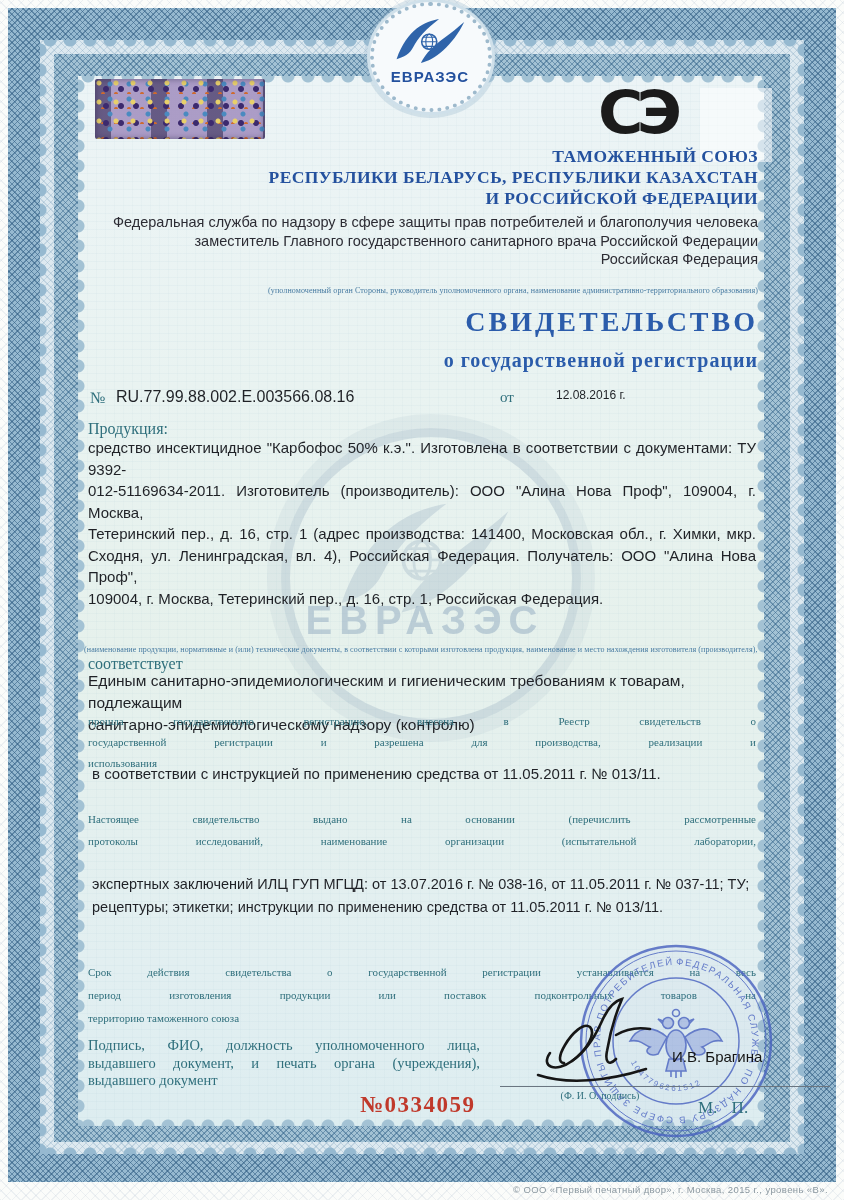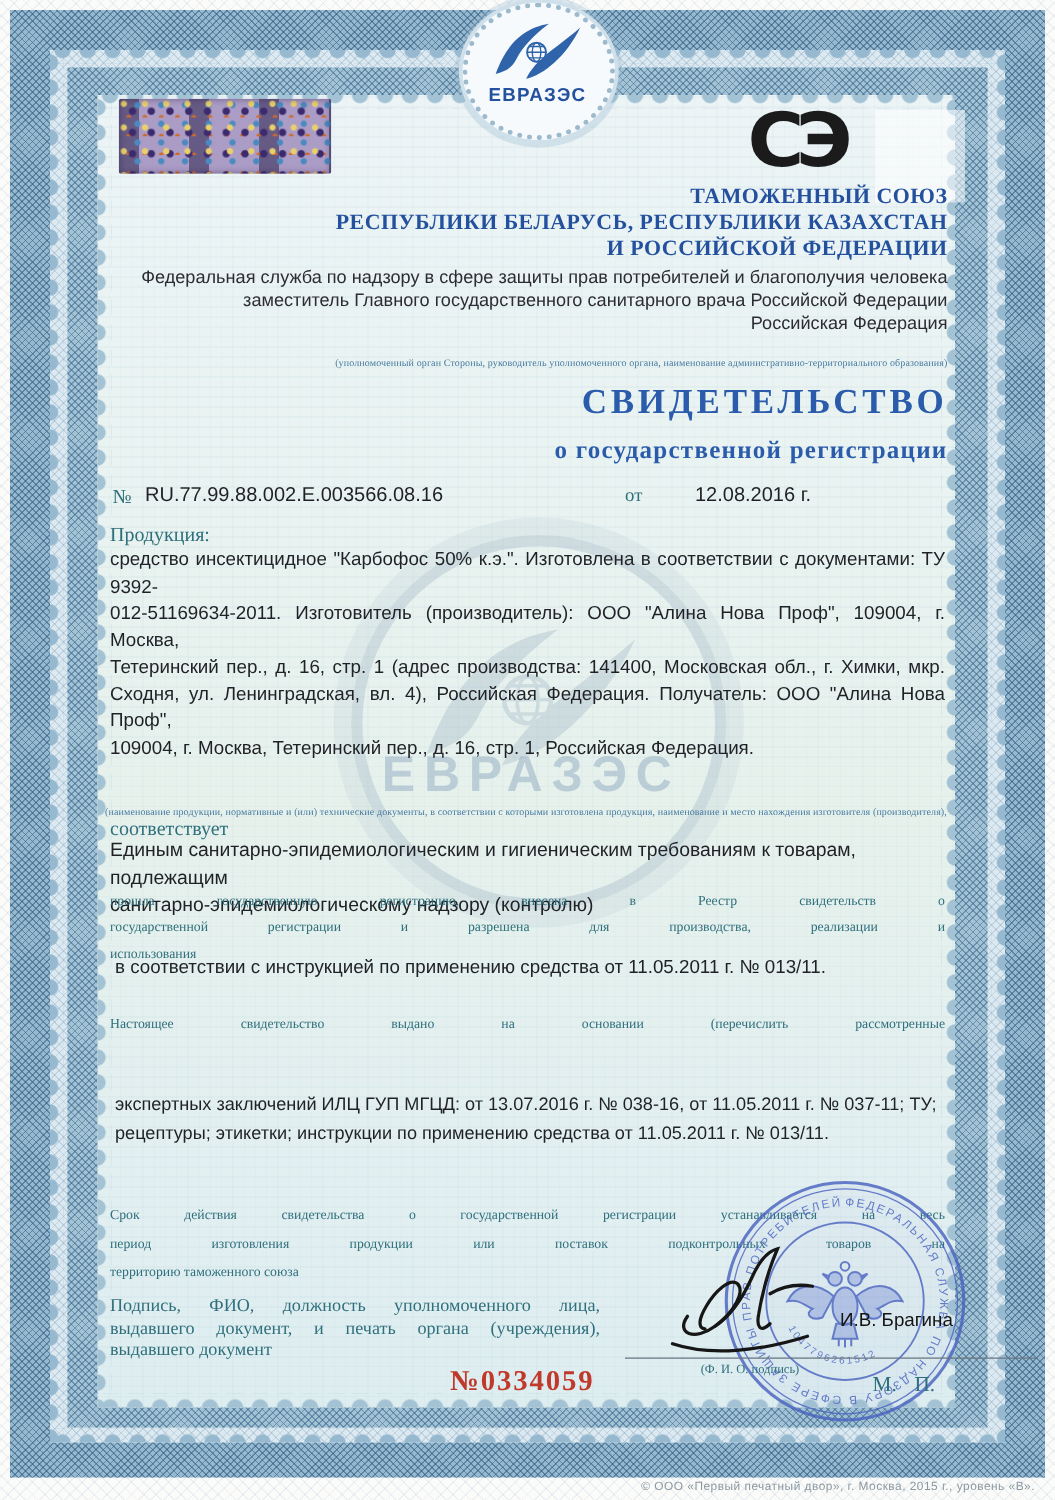--- a/index.html
+++ b/index.html
@@ -152,21 +152,21 @@
     <div class="agency">Российская Федерация</div>
   </div>
   <div class="abs center tiny-cap" style="left:86px;top:286px;width:672px;">(уполномоченный орган Стороны, руководитель уполномоченного органа, наименование административно-территориального образования)</div>
 
   <div class="abs center doc-title" style="left:86px;top:306px;width:672px;">СВИДЕТЕЛЬСТВО</div>
   <div class="abs center doc-sub" style="left:86px;top:349px;width:672px;">о государственной регистрации</div>
 
   <div class="abs teal" style="left:90px;top:389px;font-size:16px;">№</div>
   <div class="abs sans" style="left:116px;top:388px;font-size:16px;">RU.77.99.88.002.E.003566.08.16</div>
   <div class="abs teal" style="left:500px;top:389px;font-size:15px;">от</div>
-  <div class="abs sans" style="left:556px;top:388px;font-size:16px;text-align:center;">12.08.2016 г.</div>
+  <div class="abs sans" style="left:556px;top:388px;font-size:12px;text-align:center;">12.08.2016 г.</div>
 
   <div class="abs teal" style="left:88px;top:420px;font-size:16px;">Продукция:</div>
   <div class="abs black-par sans" style="left:88px;top:437px;width:668px;">
     <div class="jline">средство инсектицидное "Карбофос 50% к.э.". Изготовлена в соответствии с документами: ТУ 9392-</div>
     <div class="jline">012-51169634-2011. Изготовитель (производитель): ООО "Алина Нова Проф", 109004, г. Москва,</div>
     <div class="jline">Тетеринский пер., д. 16, стр. 1 (адрес производства: 141400, Московская обл., г. Химки, мкр.</div>
     <div class="jline">Сходня, ул. Ленинградская, вл. 4), Российская Федерация.  Получатель: ООО "Алина Нова Проф",</div>
     <div>109004, г. Москва, Тетеринский пер., д. 16, стр. 1, Российская Федерация.</div>
   </div>
 
@@ -180,20 +180,21 @@
 
   <div class="abs teal paragraph" style="left:88px;top:711px;width:668px;">
     <div class="jline">прошла государственную регистрацию, внесена в Реестр свидетельств о</div>
     <div class="jline">государственной регистрации и разрешена для производства, реализации и</div>
     <div>использования</div>
   </div>
   <div class="abs sans" style="left:92px;top:765px;font-size:15px;">в соответствии с инструкцией по применению средства от 11.05.2011 г. № 013/11.</div>
 
   <div class="abs teal paragraph" style="left:88px;top:808px;width:668px;line-height:22px;">
     <div class="jline">Настоящее свидетельство выдано на основании (перечислить рассмотренные</div>
+    <div class="jline">протоколы исследований, наименование организации (испытательной лаборатории,</div>
   </div>
   <div class="abs sans" style="left:92px;top:873px;width:664px;font-size:14.5px;line-height:22.5px;">
     <div>экспертных заключений ИЛЦ ГУП МГЦД: от 13.07.2016 г. № 038-16, от 11.05.2011 г. № 037-11; ТУ;</div>
     <div>рецептуры; этикетки; инструкции по применению средства от 11.05.2011 г. № 013/11.</div>
   </div>
 
   <div class="abs teal paragraph" style="left:88px;top:961px;width:668px;line-height:23px;">
     <div class="jline">Срок действия свидетельства о государственной регистрации устанавливается на весь</div>
     <div class="jline">период изготовления продукции или поставок подконтрольных товаров на</div>
     <div>территорию таможенного союза</div>

